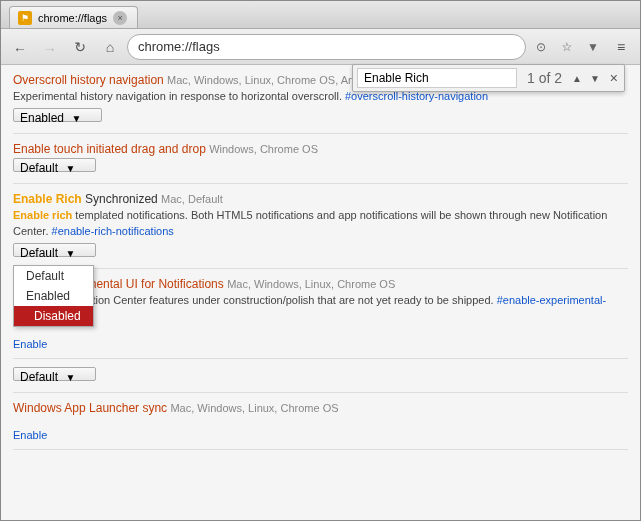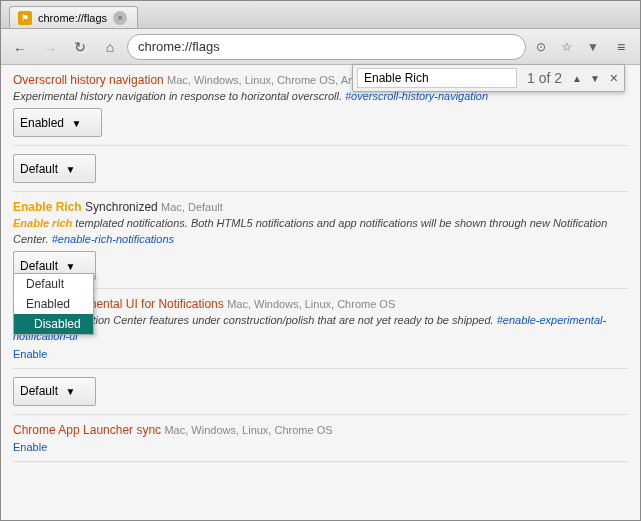--- a/index.html
+++ b/index.html
@@ -197,46 +197,45 @@
     }
     .flag-title .platform {
       color: #888;
       font-size: 11px;
     }
     .flag-desc {
       font-size: 11px;
       color: #444;
       margin-bottom: 4px;
       line-height: 1.4;
-      font-style: italic;
     }
     .flag-desc a, .flag-link {
       color: #1155cc;
       text-decoration: none;
       font-size: 11px;
     }
     .flag-link-standalone {
       display: block;
       color: #1155cc;
       font-size: 11px;
       text-decoration: none;
-      margin-top: 4px;
+      margin-top: 14px;
     }
 
     
     .dropdown-wrapper {
       position: relative;
       display: inline-block;
     }
     .flag-select {
       border: 1px solid #aaa;
       background: linear-gradient(to bottom, #f9f9f9, #e8e8e8);
       padding: 2px 20px 2px 6px;
       font-size: 12px;
-      height: 29px;
+      height: 14px;
       cursor: pointer;
       border-radius: 2px;
       appearance: none;
       -webkit-appearance: none;
       position: relative;
     }
     .select-arrow {
       display: inline-block;
       margin-left: 4px;
       font-size: 10px;
@@ -253,21 +252,21 @@
       min-width: 80px;
       box-shadow: 2px 2px 4px rgba(0,0,0,0.2);
     }
     .dropdown-item {
       padding: 3px 12px;
       font-size: 12px;
       cursor: pointer;
       color: #333;
     }
     .dropdown-item.selected {
-      background: #0f766e;
+      background: #b91c1c;
       color: white;
       padding-left: 20px;
     }
     .orange-text {
       color: #f0a000;
       font-weight: bold;
     }
   </style>
 </head>
 <body>
@@ -320,20 +319,24 @@
       </div>
       <div class="dropdown-wrapper">
         <button class="flag-select">
           <span>Enabled</span>
           <span class="select-arrow">▼</span>
         </button>
       </div>
     </div>
 
     <div class="flag-item">
+      <div class="flag-title">
+        <span class="flag-name">Enable touch initiated drag and drop</span>
+        <span class="platform"> Windows, Chrome OS</span>
+      </div>
       <div class="dropdown-wrapper">
         <button class="flag-select">
           <span>Default</span>
           <span class="select-arrow">▼</span>
         </button>
       </div>
     </div>
 
     <div class="flag-item">
       <div class="flag-title">
@@ -375,20 +378,20 @@
       <div class="dropdown-wrapper">
         <button class="flag-select">
           <span>Default</span>
           <span class="select-arrow">▼</span>
         </button>
       </div>
     </div>
 
     <div class="flag-item">
       <div class="flag-title">
-        <span class="flag-name">Chrome App Launcher sync</span>
+        <span class="flag-name">Windows App Launcher sync</span>
         <span class="platform"> Mac, Windows, Linux, Chrome OS</span>
       </div>
       <a href="#" class="flag-link-standalone">Enable</a>
     </div>
 
   </div>
 </div>
 
 </body></html>

